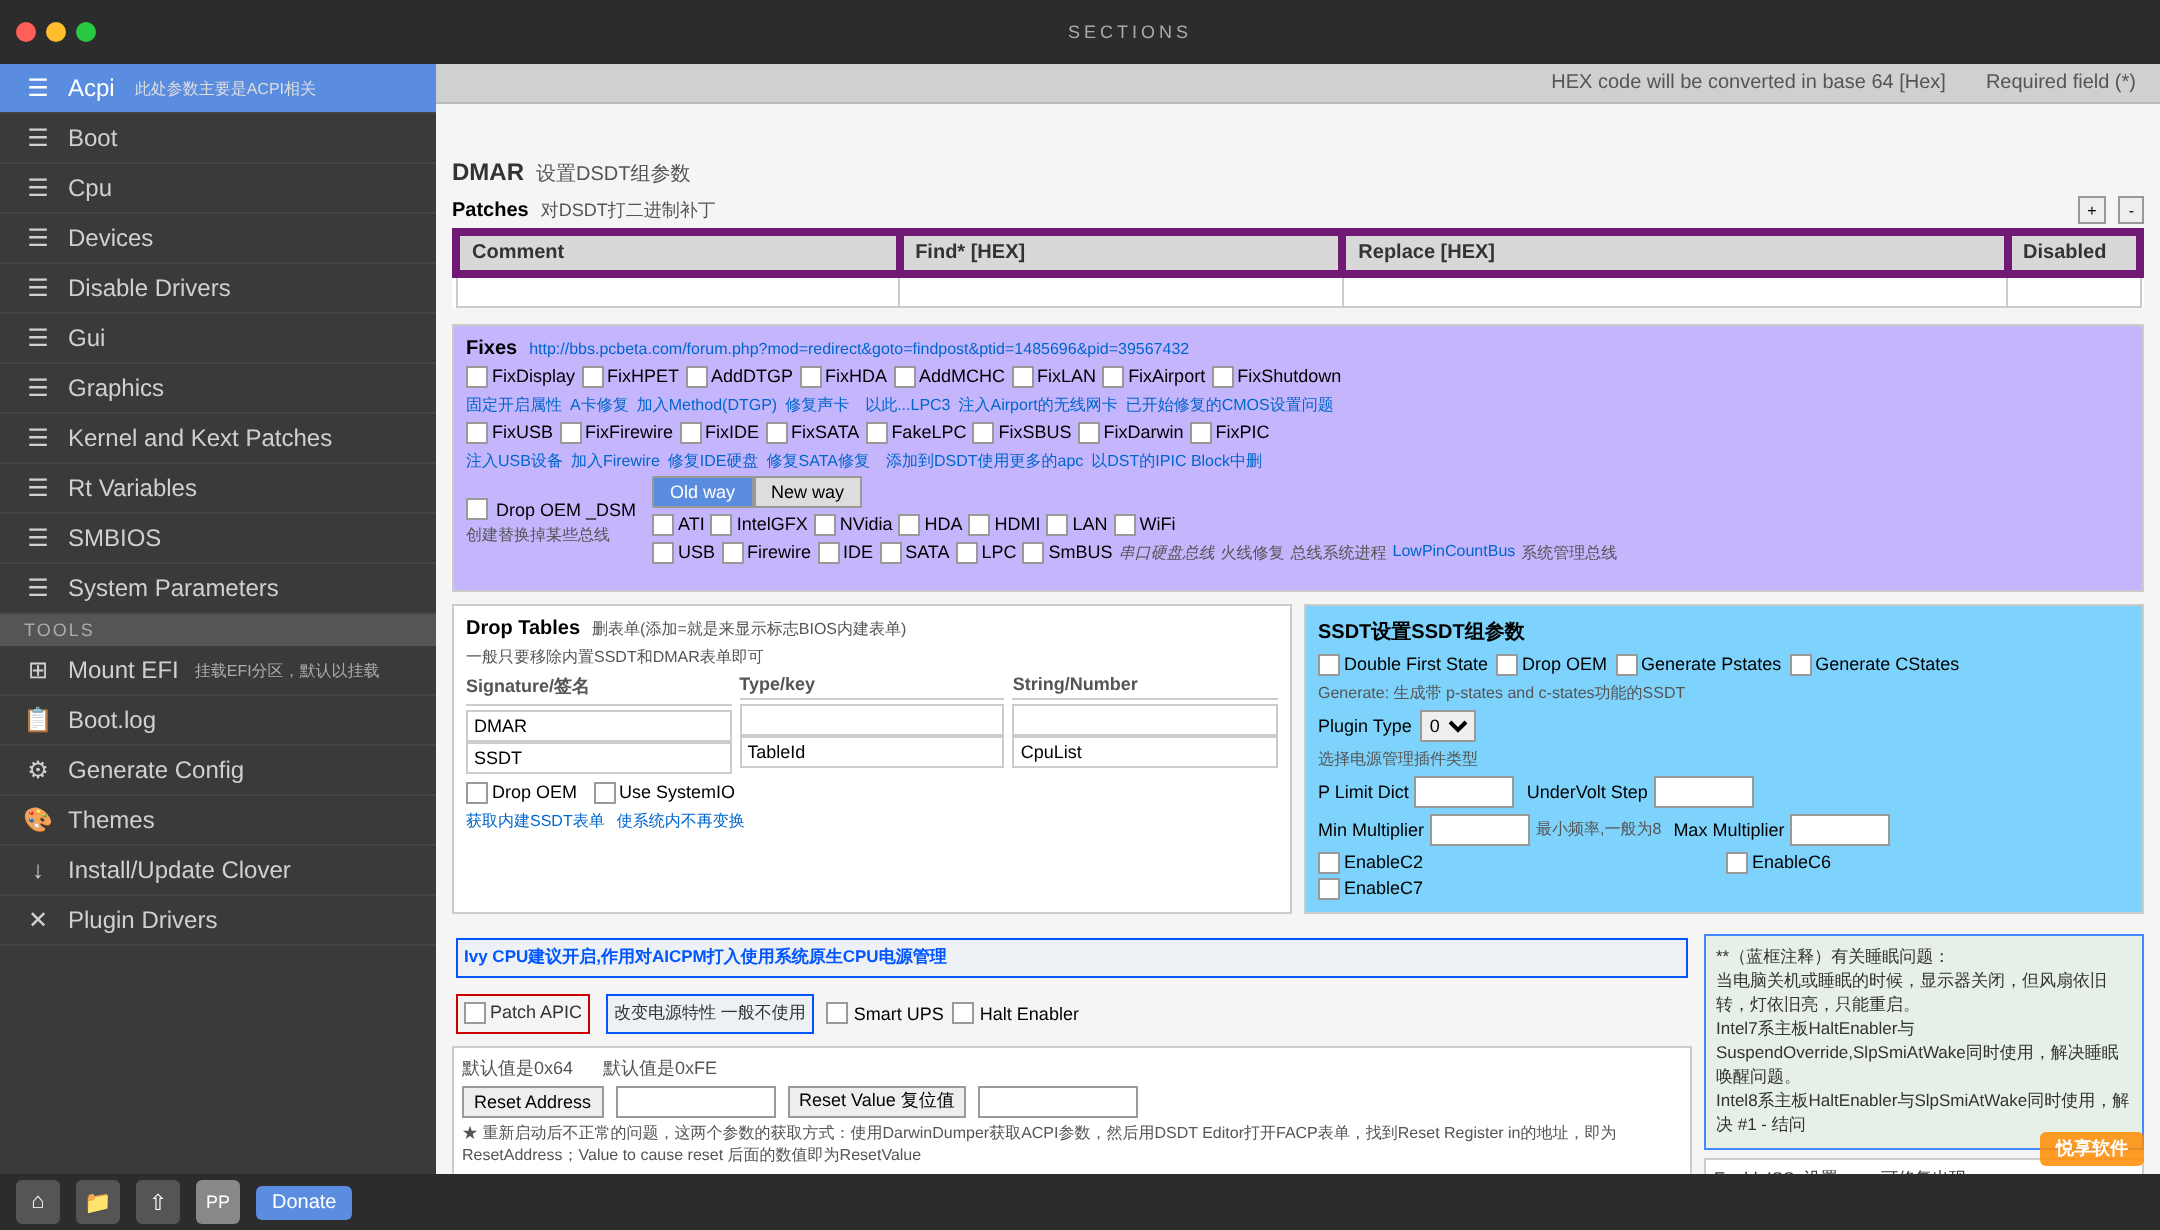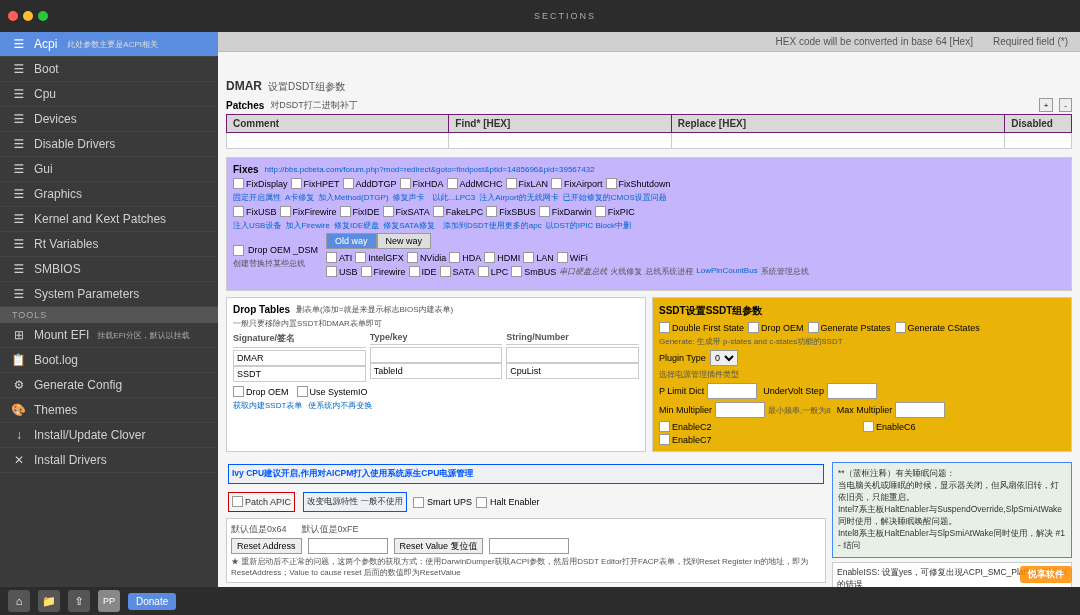--- a/index.html
+++ b/index.html
@@ -115,21 +115,21 @@
 
     .patches-table {
       width: 100%;
       border-collapse: collapse;
       background: white;
       font-size: 10px;
       margin-bottom: 8px;
     }
     .patches-table th {
       background: #d8d8d8;
-      border: 1px solid #701a75;
+      border: 4px solid #701a75;
       padding: 3px 6px;
       text-align: left;
       font-weight: bold;
       color: #333;
     }
     .patches-table td {
       border: 1px solid #ccc;
       padding: 3px 6px;
       color: #555;
     }
@@ -185,21 +185,21 @@
     }
     .dt-input {
       width: 100%;
       height: 16px;
       border: 1px solid #ccc;
       font-size: 9px;
       padding: 1px 3px;
     }
 
     .ssdt-section {
-      background: #eab308;
+      background: #7dd3fc;
       border: 1px solid #ccc;
       padding: 6px;
       margin-bottom: 6px;
       font-size: 10px;
     }
 
     .tools-divider {
       background: #555;
       color: #aaa;
       font-size: 9px;
@@ -380,21 +380,21 @@
       <div class="sidebar-item">
         <div class="sidebar-icon">🎨</div>
         <span class="sidebar-item-label">Themes</span>
       </div>
       <div class="sidebar-item">
         <div class="sidebar-icon">↓</div>
         <span class="sidebar-item-label">Install/Update Clover</span>
       </div>
       <div class="sidebar-item">
         <div class="sidebar-icon">✕</div>
-        <span class="sidebar-item-label">Install Drivers</span>
+        <span class="sidebar-item-label">Plugin Drivers</span>
       </div>
     </div>
 
     <div class="main-content-wrapper">
       <div class="content-area">
 
         <div class="content-header">
           <span>HEX code will be converted in base 64 [Hex]</span>
           <span>Required field (*)</span>
         </div>
@@ -762,21 +762,21 @@
                   <input class="small-input" style="">
                   <button class="btn-small">Reset Value 复位值</button>
                   <input class="small-input" style="">
                 </div>
                 <div style="font-size:8px; color:#555;">
                   ★ 重新启动后不正常的问题，这两个参数的获取方式：使用DarwinDumper获取ACPI参数，然后用DSDT Editor打开FACP表单，找到Reset Register in的地址，即为ResetAddress；Value to cause reset 后面的数值即为ResetValue
                 </div>
               </div>
             </div>
 
-            <div style="width:240px;">
+            <div style="width:220px;">
               <div style="background: rgba(100,200,100,0.1); border:1.5px solid #4488ff; padding:5px; font-size:8.5px; color:#333; margin-bottom:4px;">
                 **（蓝框注释）有关睡眠问题：<br>
                 当电脑关机或睡眠的时候，显示器关闭，但风扇依旧转，灯依旧亮，只能重启。<br>
                 Intel7系主板HaltEnabler与SuspendOverride,SlpSmiAtWake同时使用，解决睡眠唤醒问题。<br>
                 Intel8系主板HaltEnabler与SlpSmiAtWake同时使用，解决 #1 - 结问
               </div>
               <div style="background:white; border:1px solid #ccc; padding:4px; font-size:8.5px; color:#333;">
                 EnableISS: 设置yes，可修复出现ACPI_SMC_PlatformPlugin的错误
               </div>
             </div>

